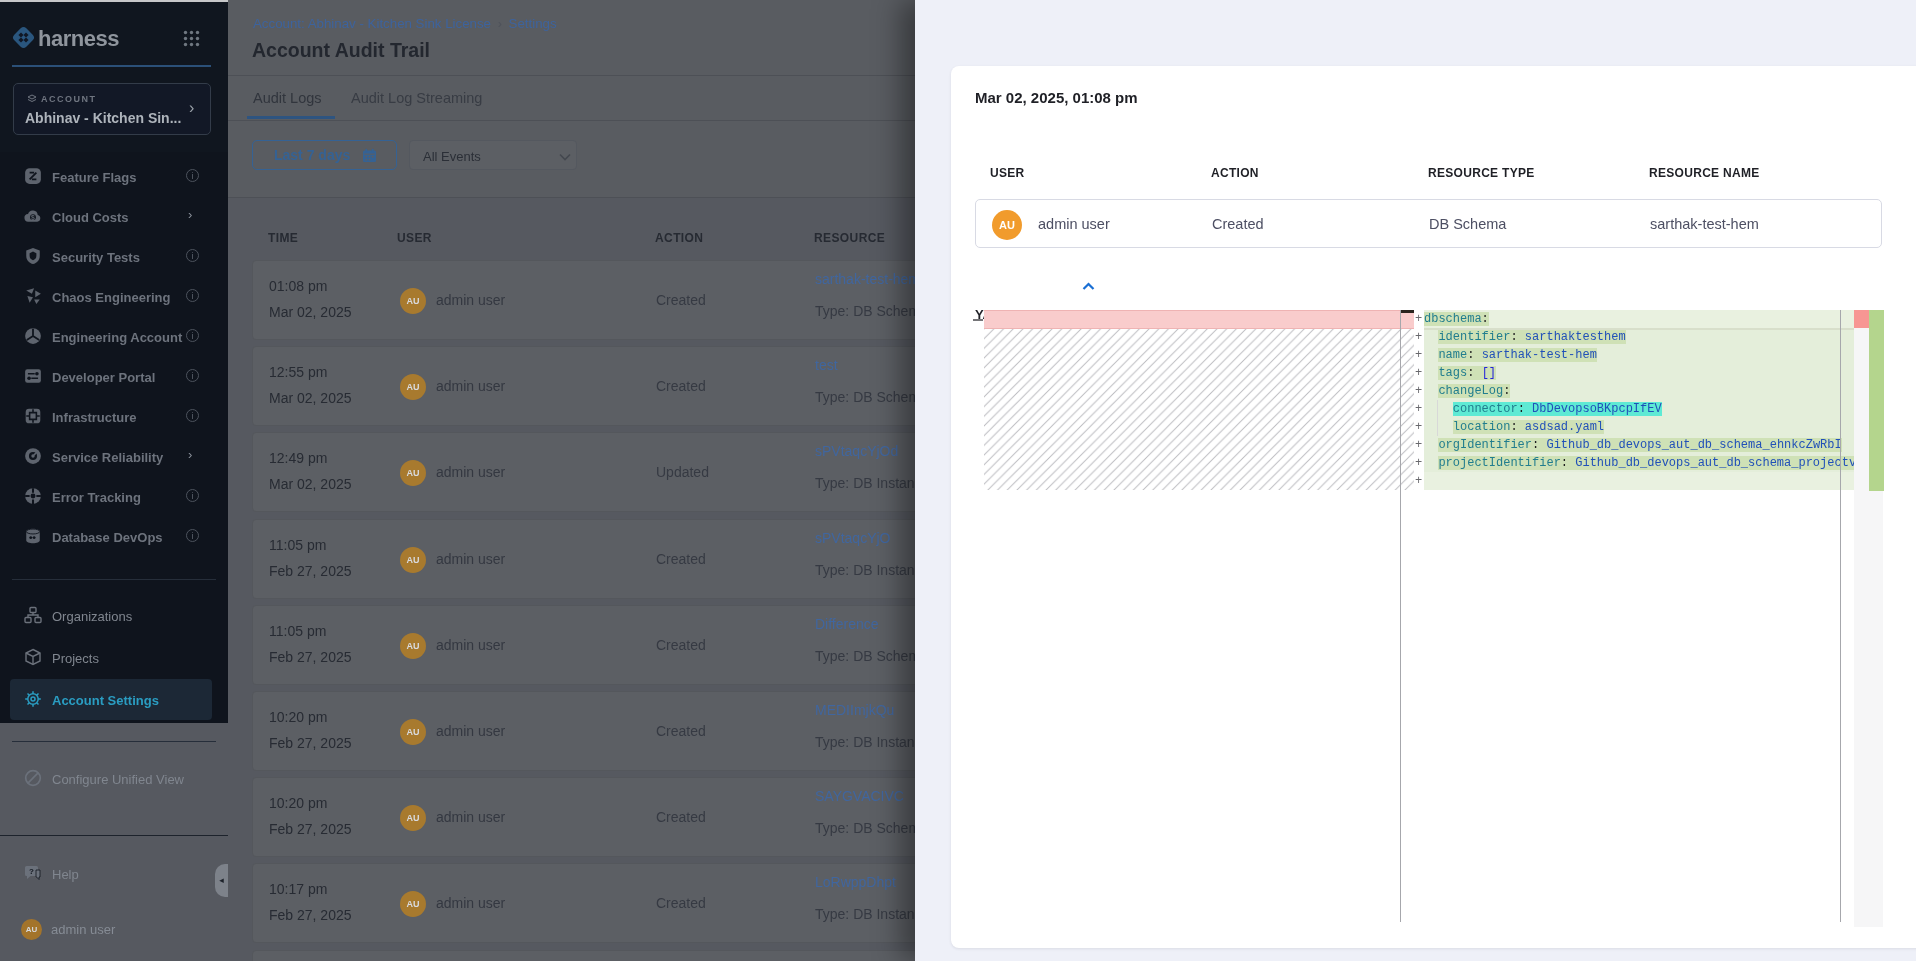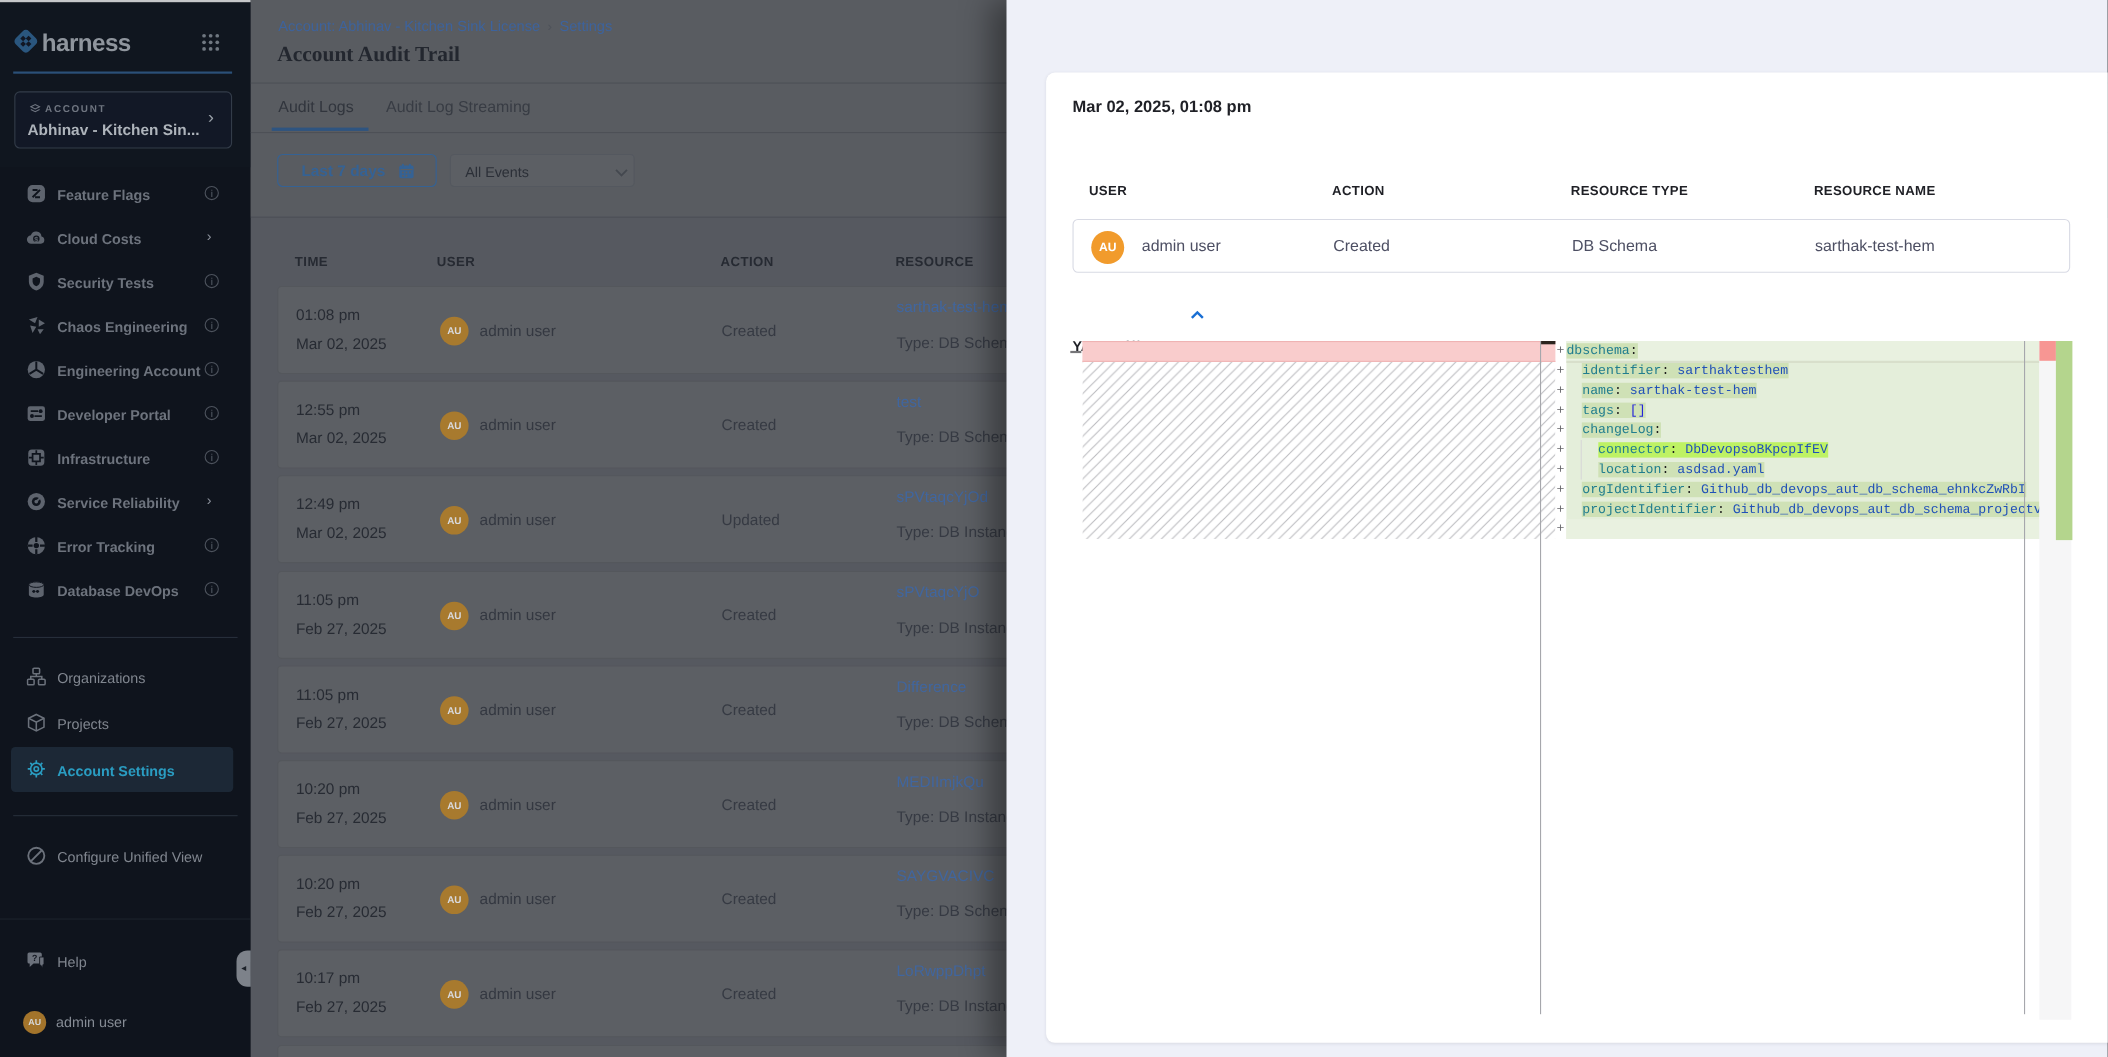--- a/index.html
+++ b/index.html
@@ -1,41 +1,41 @@
 <!DOCTYPE html>
 <html><head>
 <meta charset="utf-8">
 <style>
   * { margin:0; padding:0; box-sizing:border-box; }
   html,body { width:1916px; height:961px; overflow:hidden; }
   body { font-family:"Liberation Sans", sans-serif; position:relative; background:#565960; }
   .abs { position:absolute; }
 
   
-  #side { position:absolute; left:0; top:0; width:228px; height:961px; background:#0f141d; }
+  #side { position:absolute; left:0; top:0; width:228px; height:723px; background:#0f141d; }
   #side-top { position:absolute; left:0; top:0; width:228px; height:152px; background:#10161f; }
   #logo-text { position:absolute; left:38px; top:26px; font-size:22px; font-weight:bold; color:#8f959d; letter-spacing:-0.5px; }
   #blue-line { position:absolute; left:12px; top:65px; width:199px; height:2px; background:#2b5078; }
   #acct-box { position:absolute; left:13px; top:83px; width:198px; height:52px; border:1px solid #333c49; border-radius:5px; background:#121826; }
   .acct-label { position:absolute; left:41px; top:94px; font-size:9px; font-weight:bold; letter-spacing:1.5px; color:#6f7580; }
   .acct-name { position:absolute; left:25px; top:110px; font-size:14px; font-weight:bold; color:#aeb4bb; }
   .nav-item { position:absolute; left:0; width:228px; height:40px; }
   .nav-icon { position:absolute; left:24px; top:11px; width:18px; height:18px; }
   .nav-label { position:absolute; left:52px; top:14px; font-size:13px; color:#6d737d; font-weight:600; }
   .nav-info { position:absolute; left:186px; top:13px; width:13px; height:13px; border:1px solid #4d535d; border-radius:50%; color:#5d646e; font-size:9px; text-align:center; line-height:12px; }
   .nav-chev { position:absolute; left:188px; top:11px; font-size:13px; color:#8b919b; }
   .divider { position:absolute; left:12px; width:204px; height:1px; background:#262e3a; }
 
   
   #main { position:absolute; left:228px; top:0; width:1688px; height:961px; background:#565960; }
   .hline { position:absolute; left:0; width:1688px; height:1px; background:#4d5056; }
   #band-top { position:absolute; left:0; top:0; width:1688px; height:197px; background:#595c61; }
   #crumb { position:absolute; left:25px; top:16px; font-size:13.3px; color:#3d639d; font-weight:400; }
   #crumb .sep { color:#4e525a; font-size:12.5px; padding:0 3px; }
-  #title { position:absolute; left:24px; top:39px; font-size:19.5px; font-weight:bold; color:#23272f;font-family:Liberation Serif, serif; }
+  #title { position:absolute; left:24px; top:39px; font-size:19.5px; font-weight:bold; color:#23272f; }
   #tab1 { position:absolute; left:25px; top:90px; font-size:14.5px; color:#31353d; }
   #tab2 { position:absolute; left:123px; top:90px; font-size:14.5px; color:#383c44; }
   #tab-underline { position:absolute; left:19px; top:116px; width:88px; height:3px; background:#2e5480; }
   #btn-days { position:absolute; left:24px; top:140px; width:145px; height:30px; border:1.5px solid #356294; border-radius:5px; }
   #btn-days span { position:absolute; left:21px; top:6px; font-size:14px; font-weight:600; color:#356294; }
   #sel-events { position:absolute; left:181px; top:140px; width:168px; height:30px; border:1px solid #54585f; border-radius:4px; background:#5c5f64; }
   #sel-events span { position:absolute; left:13px; top:8px; font-size:13px; font-weight:500; color:#2b2f37; }
   .thead { position:absolute; top:231px; font-size:12px; font-weight:bold; color:#262a32; letter-spacing:0.4px; }
   .row { position:absolute; left:24px; width:1660px; height:80px; background:#5c5f64; border:1px solid #54575c; border-radius:4px; }
   .r-time { position:absolute; left:16px; top:17px; font-size:14px; color:#272b33; }
@@ -397,21 +397,21 @@
 +
 +
 +
 +
 </div>
         <div class="abs mono" style="left:473px;top:0;width:430px;height:180px;overflow:hidden"><span style="background:#cfe1b6"><span style="color:#217d8e">dbschema</span><span style="color:#1e1e1e">:</span></span>
   <span style="background:#cfe1b6"><span style="color:#217d8e">identifier</span><span style="color:#1e1e1e">:</span> <span style="color:#2050b8">sarthaktesthem</span></span>
   <span style="background:#cfe1b6"><span style="color:#217d8e">name</span><span style="color:#1e1e1e">:</span> <span style="color:#2050b8">sarthak-test-hem</span></span>
   <span style="background:#cfe1b6"><span style="color:#217d8e">tags</span><span style="color:#1e1e1e">:</span> <span style="color:#2424da">[]</span></span>
   <span style="background:#cfe1b6"><span style="color:#217d8e">changeLog</span><span style="color:#1e1e1e">:</span></span>
-    <span style="background:#bef264"><span style="color:#217d8e">connector</span><span style="color:#1e1e1e">:</span> <span style="color:#2050b8">DbDevopsoBKpcpIfEV</span></span>
+    <span style="background:#5eead4"><span style="color:#217d8e">connector</span><span style="color:#1e1e1e">:</span> <span style="color:#2050b8">DbDevopsoBKpcpIfEV</span></span>
     <span style="background:#cfe1b6"><span style="color:#217d8e">location</span><span style="color:#1e1e1e">:</span> <span style="color:#2050b8">asdsad.yaml</span></span>
   <span style="background:#cfe1b6"><span style="color:#217d8e">orgIdentifier</span><span style="color:#1e1e1e">:</span> <span style="color:#2050b8">Github_db_devops_aut_db_schema_ehnkcZwRbI</span></span>
   <span style="background:#cfe1b6"><span style="color:#217d8e">projectIdentifier</span><span style="color:#1e1e1e">:</span> <span style="color:#2050b8">Github_db_devops_aut_db_schema_projectvYYqbpQJpi</span></span>
 </div>
         <div class="abs" style="left:473px;top:18px;width:430px;height:1.5px;background:#d8dfcb"></div>
         <div class="abs" style="left:486px;top:90px;width:1px;height:36px;background:#d8d8d8"></div>
         <div class="abs" style="left:889px;top:0;width:1px;height:612px;background:#a6a7ac"></div>
         <div class="abs" style="left:903px;top:0;width:29px;height:617px;background:#f6f6f7"></div>
         <div class="abs" style="left:903px;top:0;width:15px;height:18px;background:#f79693"></div>
         <div class="abs" style="left:918px;top:0;width:15px;height:181px;background:#b4d58d"></div>

